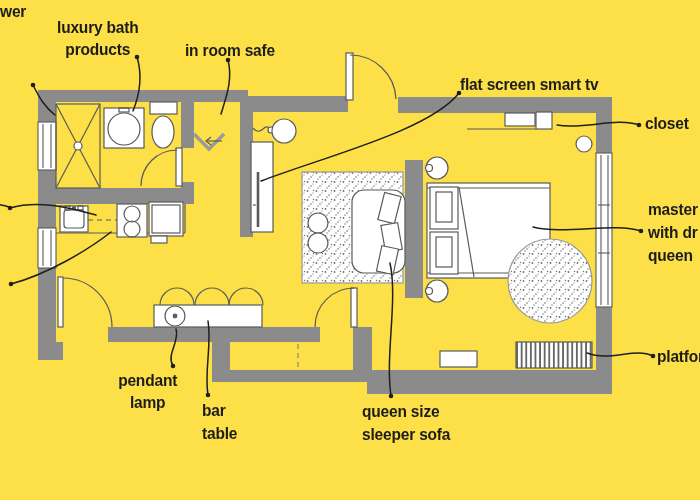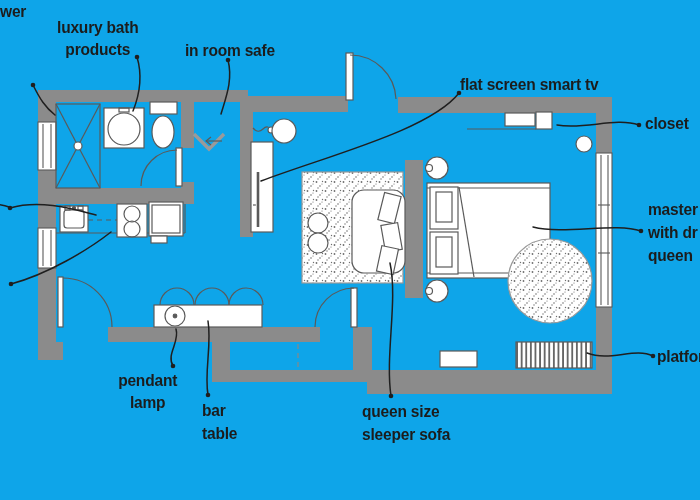--- a/index.html
+++ b/index.html
@@ -1,18 +1,18 @@
 <!DOCTYPE html>
 <html style="--wall: #8b8b8b; --line: #5a5a5a; --leader: #1f1f1f; --text: #1c1c1c; --rugdot: #6f6f6f;"><head>
 <meta charset="utf-8">
 <style>
   html,body{margin:0;padding:0;background:#fff;}
   #stage{
     position:relative;width:700px;height:500px;overflow:hidden;
-    background:#0ea5e9;font-family:"Liberation Sans",sans-serif;
+    background:#fde047;font-family:"Liberation Sans",sans-serif;
   }
   #plan-svg{position:absolute;left:0;top:0;}
   .lbl{
     position:absolute;color:var(--text,#1c1c1c);
     font-size:16.5px;font-weight:bold;line-height:22px;
     letter-spacing:-0.2px;white-space:pre;
     transform:scaleX(.94);transform-origin:left top;
   }
   .lbl.center{text-align:center;}
   .lbl.lh23{line-height:23px;}

